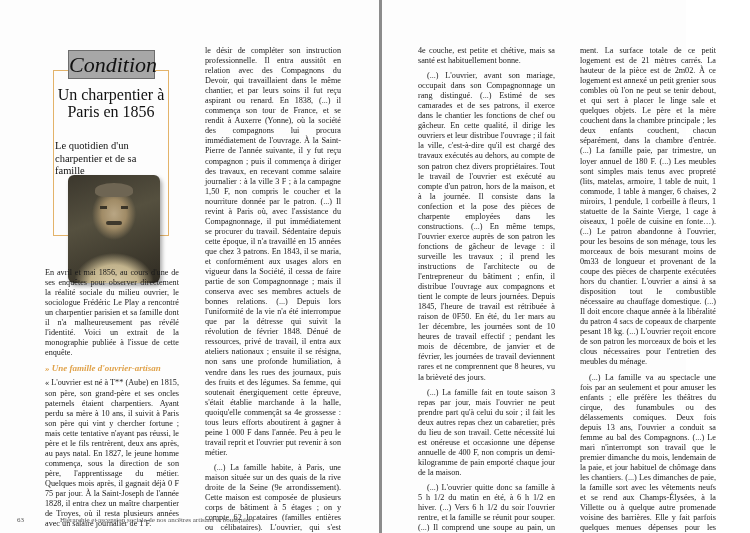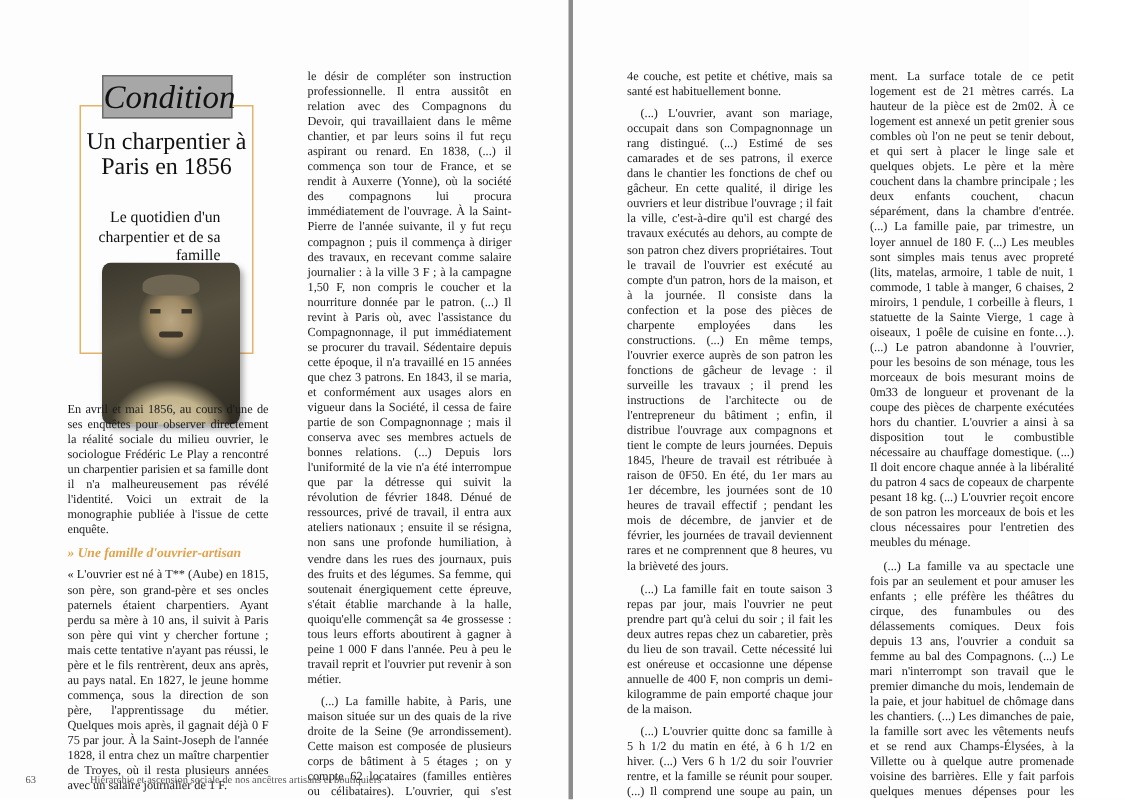--- a/index.html
+++ b/index.html
@@ -17,21 +17,21 @@
   #col2 { left:205px; top:46px; width:136px; }
   #col3 { left:36px; top:46px; width:137px; }
   #col4 { left:198px; top:46px; width:136px; }
   .frame { position:absolute; left:53px; top:70px; width:116px; height:166px;
            border:1.5px solid #e3b36a; box-sizing:border-box; }
   .label-box { position:absolute; left:68px; top:50px; width:87px; height:29px;
                background:#a7a7a7; border:1px solid #6d6d6d; box-sizing:border-box;
                font-style:italic; font-size:22px; text-align:center; line-height:27px; color:#111; }
   .title-main { position:absolute; left:55px; top:86px; width:112px; text-align:center;
                 font-size:16px; line-height:17px; color:#111; }
-  .title-sub { position:absolute; left:55px; top:140px; width:92px; text-align:right;
+  .title-sub { position:absolute; left:55px; top:140px; width:92px; text-align:left;
                font-size:10.5px; line-height:12.5px; color:#111; }
   .photo { position:absolute; left:68px; top:175px; width:92px; height:108px;
            border-radius:6px; box-shadow:2px 3px 4px rgba(0,0,0,0.35);
            background:
              radial-gradient(ellipse 22px 26px at 50% 36%, #b9a684 0%, #a08b66 55%, rgba(0,0,0,0) 100%),
              radial-gradient(ellipse 40px 30px at 50% 100%, #d8cba8 0%, #c2b38c 60%, rgba(0,0,0,0) 100%),
              linear-gradient(160deg, #3b372d 0%, #55503f 40%, #2f2b22 100%); overflow:hidden; }
   .photo .hair { position:absolute; left:27px; top:8px; width:38px; height:14px; border-radius:50% 50% 30% 30%;
                  background:#6e6553; }
   .photo .mustache { position:absolute; left:38px; top:46px; width:16px; height:4px; background:#3e382c; border-radius:3px; }

